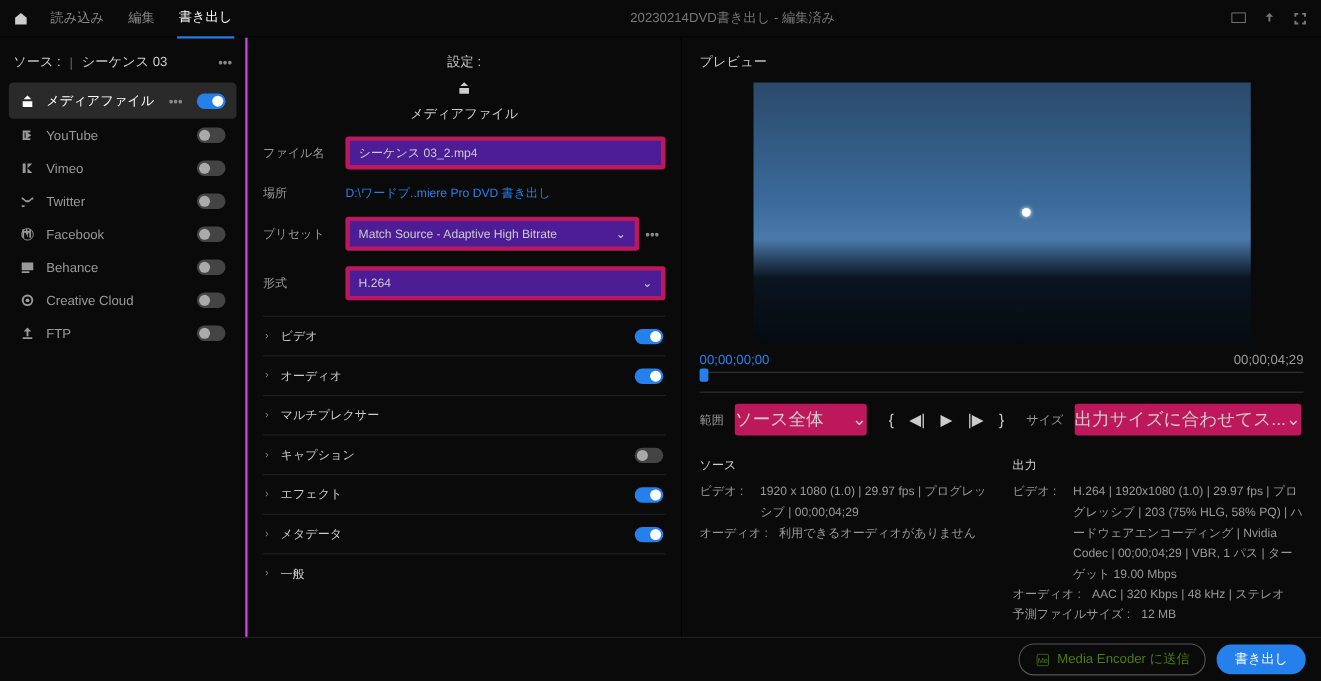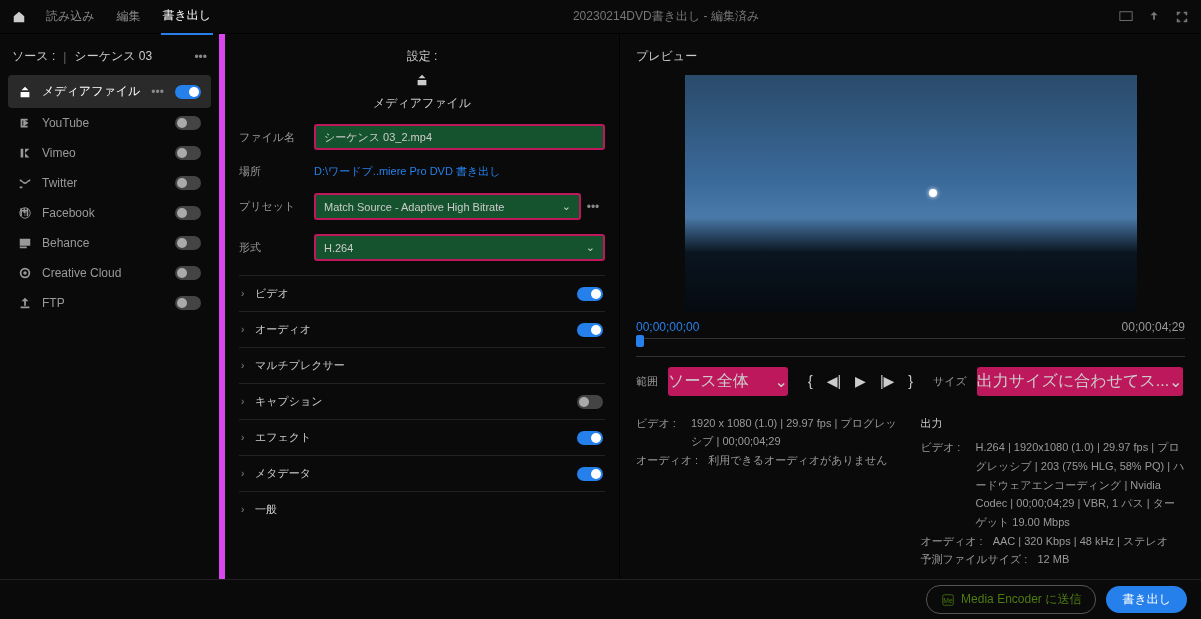--- a/index.html
+++ b/index.html
@@ -5,37 +5,37 @@
 * { margin: 0; padding: 0; box-sizing: border-box; font-family: -apple-system, "Segoe UI", sans-serif; }
 body { background: #0a0a0a; color: #ccc; font-size: 12px; width: 1201px; height: 619px; overflow: hidden; display: flex; flex-direction: column; }
 .topbar { height: 34px; display: flex; align-items: center; padding: 0 12px; border-bottom: 1px solid #000; }
 .topbar .left { display: flex; gap: 18px; align-items: center; }
 .topbar .tab { color: #888; padding: 9px 2px; cursor: pointer; }
 .topbar .tab.active { color: #fff; border-bottom: 2px solid #2680eb; }
 .topbar .center { flex: 1; text-align: center; color: #777; }
 .topbar .right { display: flex; gap: 14px; color: #777; }
 .icon { width: 14px; height: 14px; display: inline-flex; align-items: center; justify-content: center; }
 .main { flex: 1; display: flex; overflow: hidden; }
-.sidebar { width: 225px; border-right: 6px solid #d946ef; padding: 10px 8px; }
+.sidebar { width: 225px; border-right: 2px solid #d946ef; padding: 10px 8px; }
 .sidebar-head { display: flex; align-items: center; padding: 4px 4px 10px; color: #ccc; }
 .sidebar-head .sep { color: #666; margin: 0 8px; }
 .dots { margin-left: auto; color: #888; }
 .dest { display: flex; align-items: center; padding: 8px 10px; border-radius: 4px; gap: 10px; color: #999; }
 .dest.active { background: #2a2a2a; color: #fff; }
 .dest .toggle { margin-left: auto; }
 .toggle { width: 26px; height: 14px; border-radius: 7px; background: #444; position: relative; cursor: pointer; }
 .toggle::after { content: ""; position: absolute; width: 10px; height: 10px; border-radius: 50%; background: #aaa; top: 2px; left: 2px; }
 .toggle.on { background: #2680eb; }
 .toggle.on::after { background: #fff; left: 14px; }
 .settings { width: 395px; border-right: 1px solid #000; padding: 10px 14px; overflow-y: auto; }
 .settings-head { display: flex; align-items: center; gap: 8px; color: #ccc; padding: 4px 0 12px; flex-direction: column; }
 .form-row { display: flex; align-items: center; margin-bottom: 14px; }
 .form-row .label { width: 75px; color: #999; font-size: 11px; }
 .form-row .field { flex: 1; }
-.input { background: #14532d; border: 2px solid #be185d; border-radius: 3px; padding: 5px 8px; color: #ccc; width: 100%; font-size: 11px; }
+.input { background: #4c1d95; border: 4px solid #be185d; border-radius: 3px; padding: 5px 8px; color: #ccc; width: 100%; font-size: 11px; }
 .select { display: flex; align-items: center; justify-content: space-between; }
 .link { color: #2680eb; cursor: pointer; font-size: 11px; }
 .more { width: 24px; text-align: center; color: #888; cursor: pointer; }
 .section { display: flex; align-items: center; padding: 10px 2px; border-top: 1px solid #222; cursor: pointer; }
 .section .chev { width: 14px; color: #888; font-size: 10px; }
 .section .name { flex: 1; color: #ccc; font-size: 11px; }
 .preview { flex: 1; padding: 10px 16px; display: flex; flex-direction: column; }
 .preview > .title { padding: 4px 0 10px; }
 .preview-img { width: 452px; height: 254px; margin: 0 auto; background: linear-gradient(to bottom, #2a4a6a 0%, #3a6a9a 45%, #4a7aaa 60%, #0a1520 75%, #050a10 100%); position: relative; }
 .preview-img::after { content: ""; position: absolute; width: 8px; height: 8px; border-radius: 50%; background: #fff; top: 48%; left: 54%; box-shadow: 0 0 4px #fff; }
@@ -278,20 +278,21 @@
         <span class="play-btn">}</span>
       </div>
       <span class="lbl">サイズ</span>
       <div class="ctrl-select">
           <span>出力サイズに合わせてス...</span>
           <span>⌄</span>
         </div>
     </div>
     <div class="info">
       <div class="col">
+        <div class="head">ソース</div>
         <div class="row">
             <span class="k">ビデオ :</span>
             <span>1920 x 1080 (1.0) | 29.97 fps | プログレッシブ | 00;00;04;29</span>
           </div>
         <div class="row">
             <span class="k">オーディオ :</span>
             <span>利用できるオーディオがありません</span>
           </div>
       </div>
       <div class="col">

